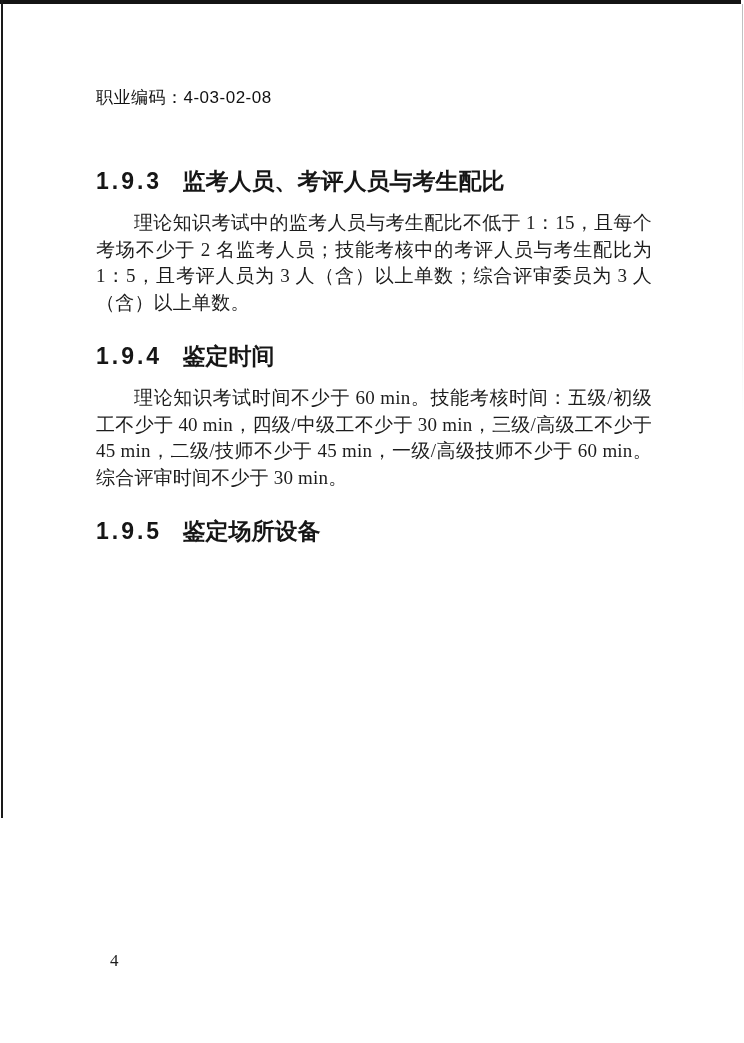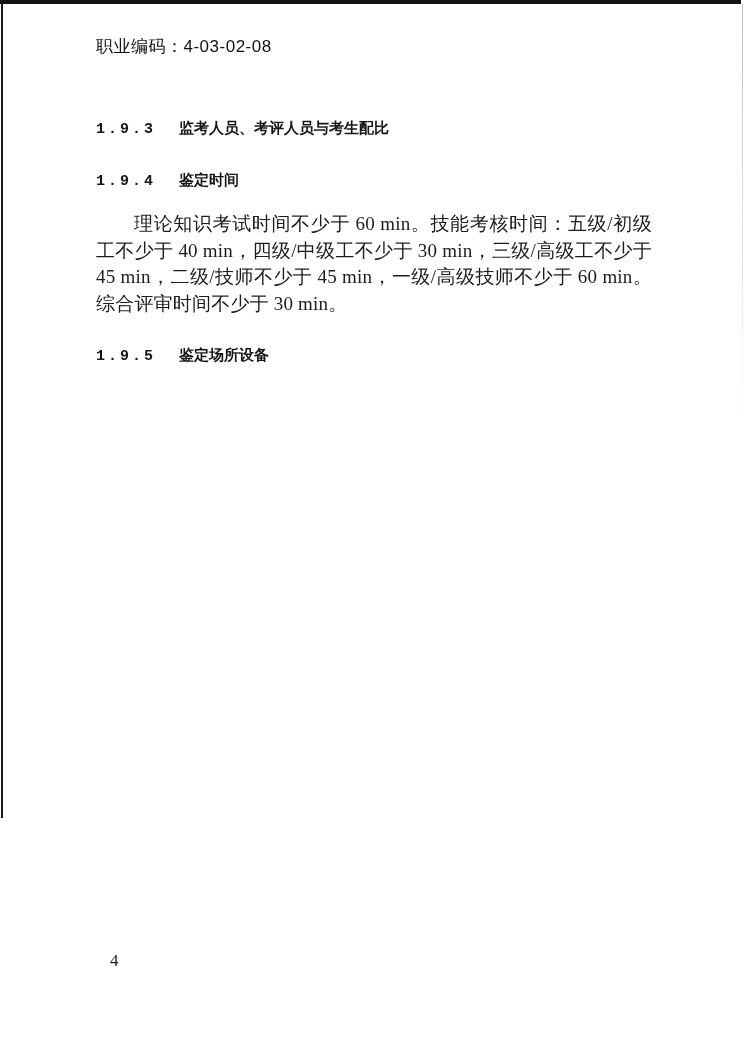--- a/index.html
+++ b/index.html
@@ -36,21 +36,21 @@
     background: linear-gradient(#bdbdbd, rgba(255,255,255,0));
   }
   .content {
     position: absolute;
     left: 96px;
     top: 0;
     width: 556px;
   }
   .header-code {
     margin: 0;
-    padding-top: 36px;
+    padding-top: 87px;
     font-family: "Liberation Sans", "DejaVu Sans", sans-serif;
     font-size: 17px;
     line-height: 22px;
     letter-spacing: 0.5px;
     color: #111111;
   }
   .body-block {
     margin-top: 46px;
   }
   p.body-text {
@@ -62,23 +62,23 @@
   }
   p.body-text.indent {
     text-indent: 2em;
   }
   p.body-text + p.body-text {
     margin-top: 0;
   }
   .section-heading {
     margin: 14px 0 0 0;
     padding-top: 14px;
-    font-family: Liberation Mono, monospace;
+    font-family: Liberation Sans, sans-serif;
     font-weight: bold;
-    font-size: 15px;
+    font-size: 23px;
     line-height: 24px;
     color: #161616;
   }
   .section-heading .sec-num {
     letter-spacing: 3px;
     margin-right: 14px;
   }
   .section-body {
     margin-top: 17px !important;
   }
@@ -105,20 +105,21 @@
     <p class="header-code">职业编码：4-03-02-08</p>
 
     <div class="body-block">
 
 
 
       <h2 class="section-heading">
         <span class="sec-num">1.9.3</span>
         <span class="sec-title">监考人员、考评人员与考生配比</span>
       </h2>
+      <p class="body-text indent section-body">理论知识考试中的监考人员与考生配比不低于 1：15，且每个考场不少于 2 名监考人员；技能考核中的考评人员与考生配比为 1：5，且考评人员为 3 人（含）以上单数；综合评审委员为 3 人（含）以上单数。</p>
 
       <h2 class="section-heading">
         <span class="sec-num">1.9.4</span>
         <span class="sec-title">鉴定时间</span>
       </h2>
       <p class="body-text indent section-body">理论知识考试时间不少于 60 min。技能考核时间：五级/初级工不少于 40 min，四级/中级工不少于 30 min，三级/高级工不少于 45 min，二级/技师不少于 45 min，一级/高级技师不少于 60 min。综合评审时间不少于 30 min。</p>
 
       <h2 class="section-heading">
         <span class="sec-num">1.9.5</span>
         <span class="sec-title">鉴定场所设备</span>

